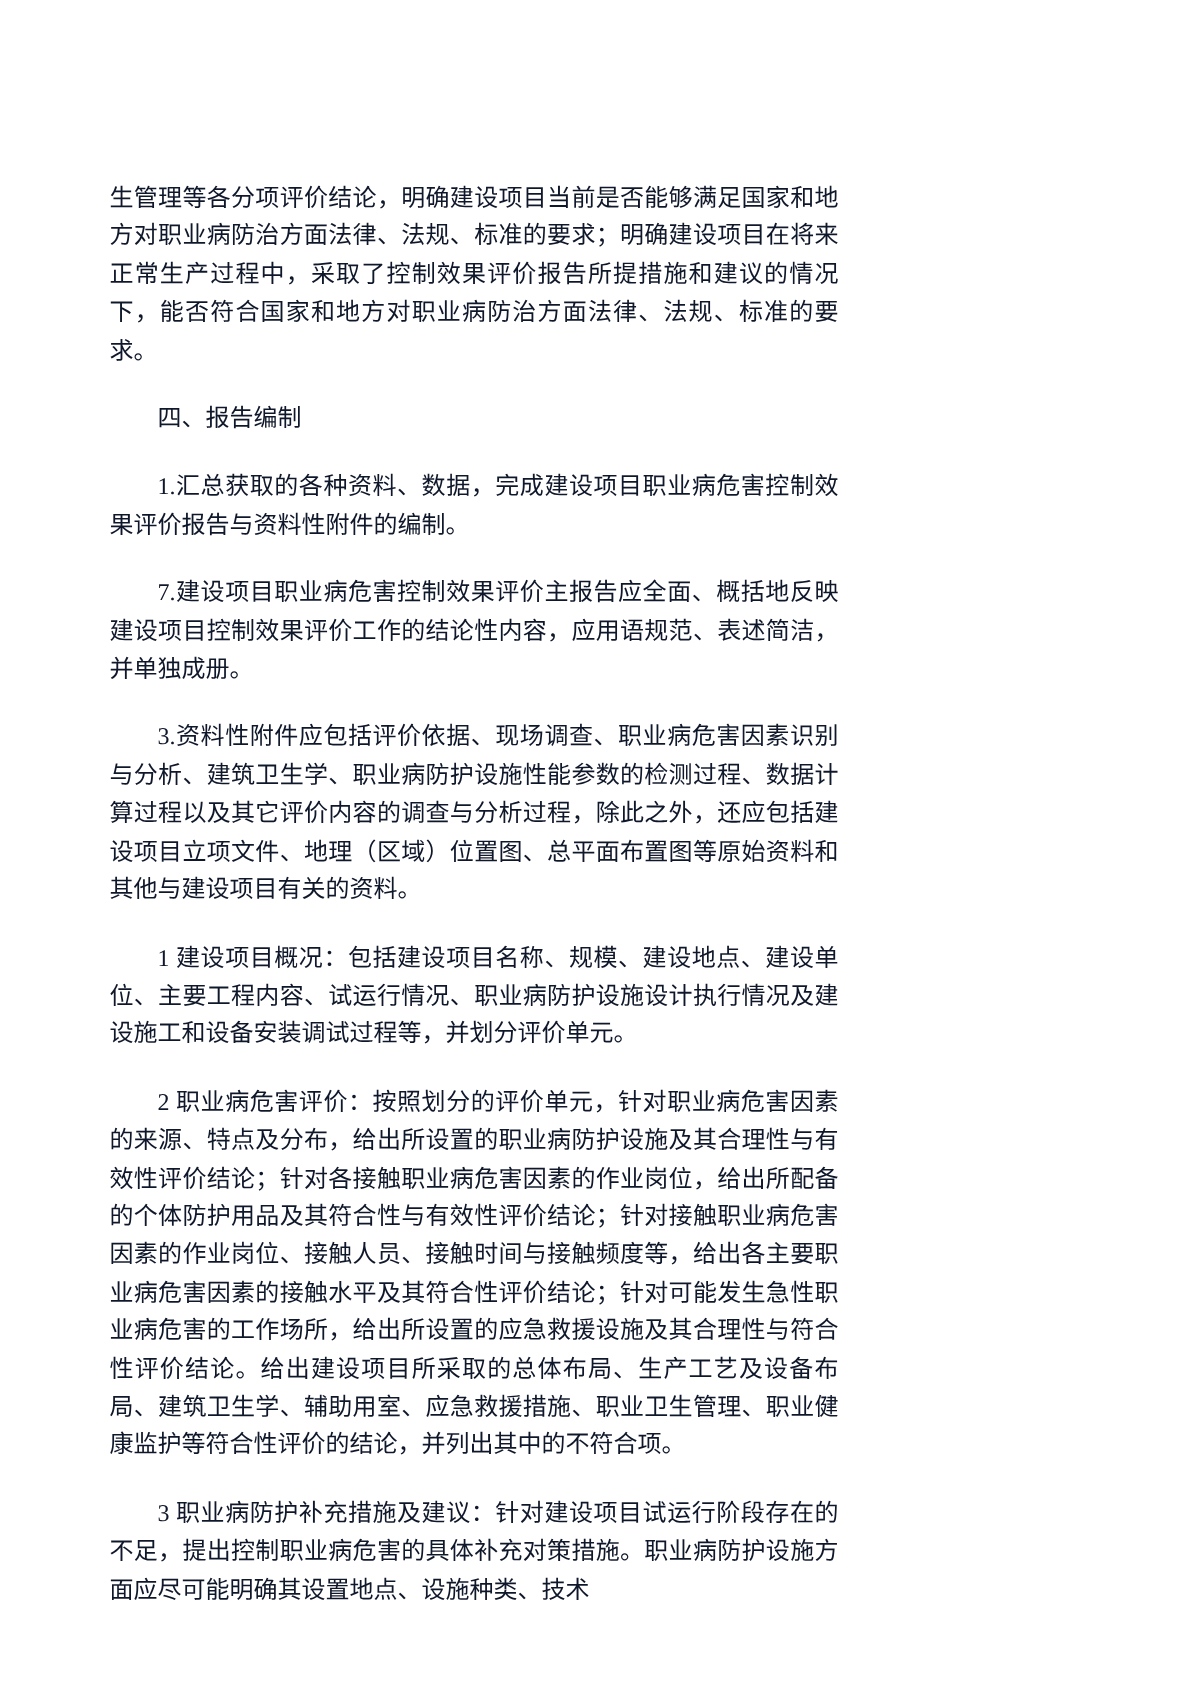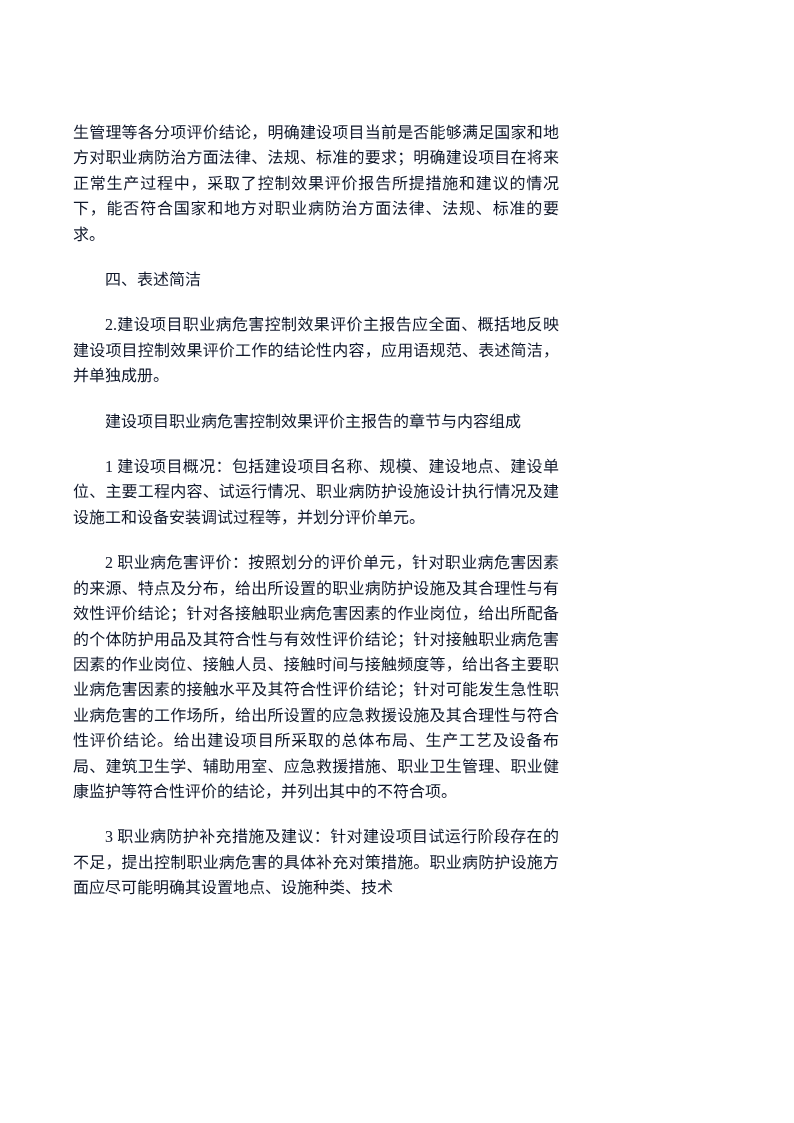--- a/index.html
+++ b/index.html
@@ -28,28 +28,29 @@
   .indent {
     text-indent: 2em;
   }
 </style>
 </head>
 <body>
 
 <div class="page">
   <p class="para">生管理等各分项评价结论，明确建设项目当前是否能够满足国家和地方对职业病防治方面法律、法规、标准的要求；明确建设项目在将来正常生产过程中，采取了控制效果评价报告所提措施和建议的情况下，能否符合国家和地方对职业病防治方面法律、法规、标准的要求。</p>
 
-  <p class="para indent">四、表述简洁</p>
+  <p class="para indent">四、报告编制</p>
 
+  <p class="para indent">1.汇总获取的各种资料、数据，完成建设项目职业病危害控制效果评价报告与资料性附件的编制。</p>
 
-  <p class="para indent">2.建设项目职业病危害控制效果评价主报告应全面、概括地反映建设项目控制效果评价工作的结论性内容，应用语规范、表述简洁，并单独成册。</p>
+  <p class="para indent">7.建设项目职业病危害控制效果评价主报告应全面、概括地反映建设项目控制效果评价工作的结论性内容，应用语规范、表述简洁，并单独成册。</p>
+
+  <p class="para indent">3.资料性附件应包括评价依据、现场调查、职业病危害因素识别与分析、建筑卫生学、职业病防护设施性能参数的检测过程、数据计算过程以及其它评价内容的调查与分析过程，除此之外，还应包括建设项目立项文件、地理（区域）位置图、总平面布置图等原始资料和其他与建设项目有关的资料。</p>
 
 
 
-
-  <p class="para indent">建设项目职业病危害控制效果评价主报告的章节与内容组成</p>
 
   <p class="para indent">1 建设项目概况：包括建设项目名称、规模、建设地点、建设单位、主要工程内容、试运行情况、职业病防护设施设计执行情况及建设施工和设备安装调试过程等，并划分评价单元。</p>
 
   <p class="para indent">2 职业病危害评价：按照划分的评价单元，针对职业病危害因素的来源、特点及分布，给出所设置的职业病防护设施及其合理性与有效性评价结论；针对各接触职业病危害因素的作业岗位，给出所配备的个体防护用品及其符合性与有效性评价结论；针对接触职业病危害因素的作业岗位、接触人员、接触时间与接触频度等，给出各主要职业病危害因素的接触水平及其符合性评价结论；针对可能发生急性职业病危害的工作场所，给出所设置的应急救援设施及其合理性与符合性评价结论。给出建设项目所采取的总体布局、生产工艺及设备布局、建筑卫生学、辅助用室、应急救援措施、职业卫生管理、职业健康监护等符合性评价的结论，并列出其中的不符合项。</p>
 
   <p class="para indent">3 职业病防护补充措施及建议：针对建设项目试运行阶段存在的不足，提出控制职业病危害的具体补充对策措施。职业病防护设施方面应尽可能明确其设置地点、设施种类、技术</p>
 </div>
 
 </body></html>

